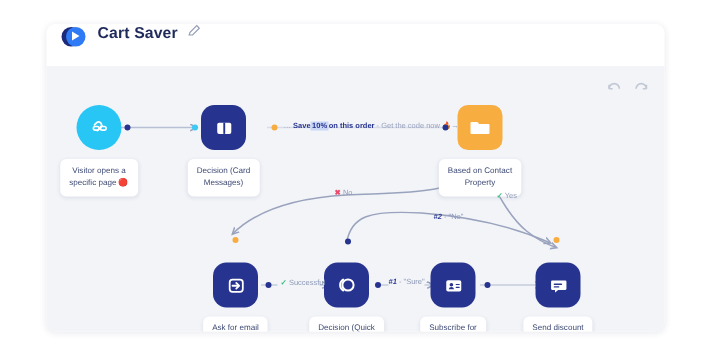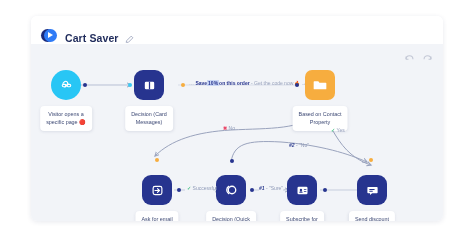--- a/index.html
+++ b/index.html
@@ -35,21 +35,21 @@
 
   
   .builder-header {
     position: absolute;
     left: 0;
     top: 0;
     width: 412px;
     height: 28px;
     background: #ffffff;
     display: flex;
-    align-items: flex-end;
+    align-items: flex-start;
     padding-left: 10px;
     box-sizing: border-box;
   }
 
   .brand-logo {
     width: 17px;
     height: 17px;
     position: relative;
     flex: none;
     margin-right: 7px;

